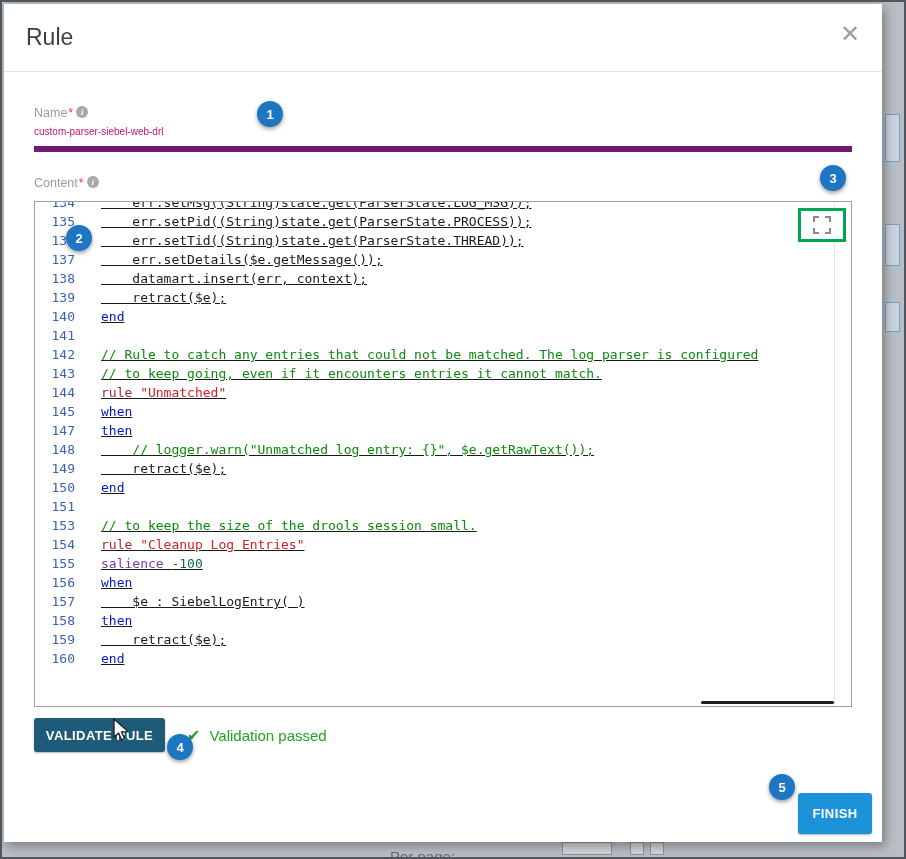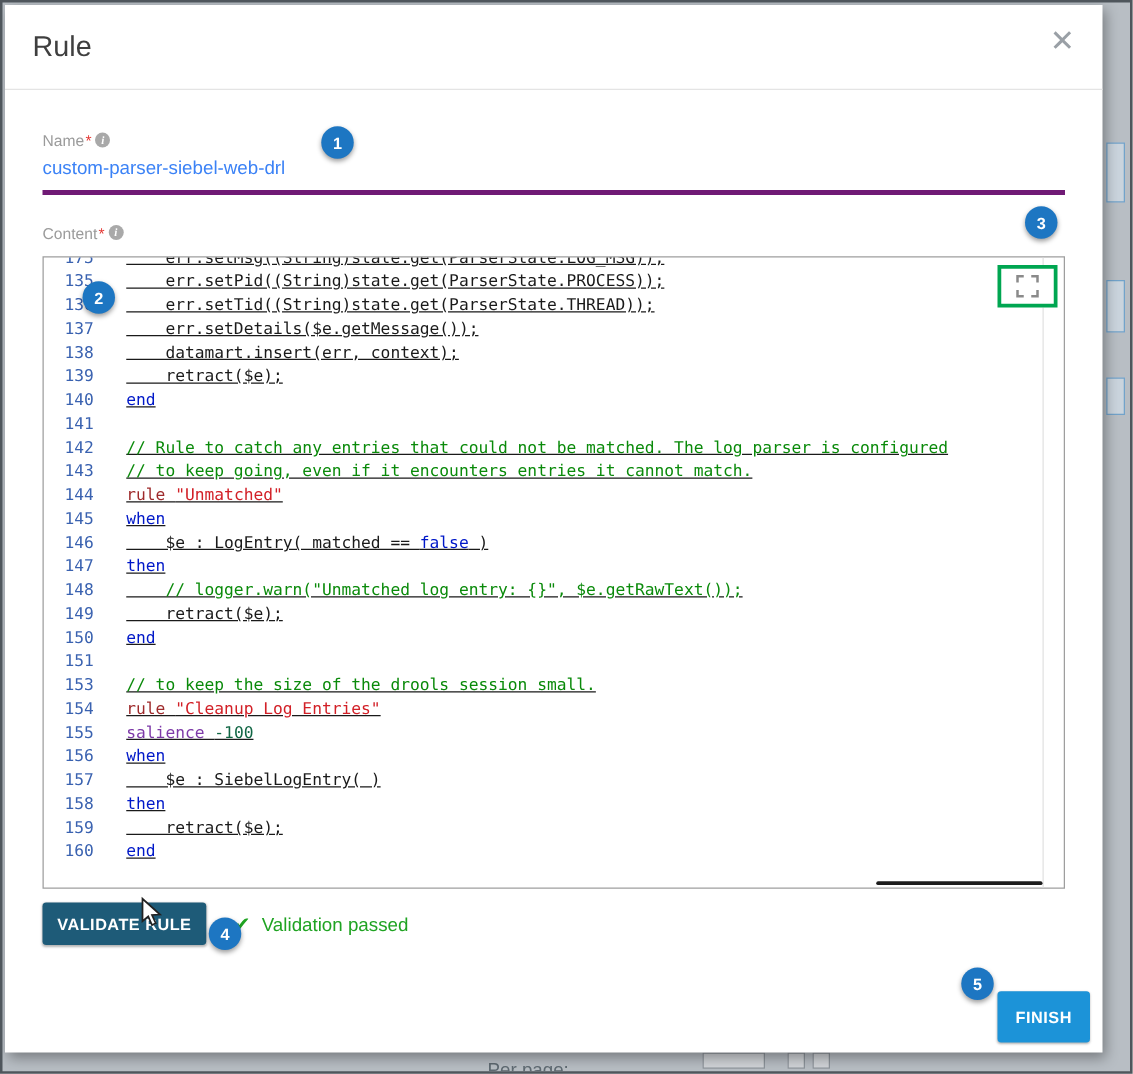--- a/index.html
+++ b/index.html
@@ -30,21 +30,21 @@
   .modal{position:absolute;left:2px;top:2px;width:878px;height:838px;background:#fff;box-shadow:3px 4px 10px rgba(0,0,0,.35);}
   .modal-header{position:relative;height:68px;border-bottom:1px solid #e4e4e4;display:flex;align-items:center;padding-left:22px;}
   .modal-title{font-size:23px;font-weight:400;color:#3f3f3f;}
   .close-x{position:absolute;right:22px;top:18px;font-size:24px;font-weight:bold;color:#9aa0a6;cursor:pointer;line-height:1;}
   .modal-body{position:relative;padding:0 30px;}
 
   .field-label{display:flex;font-size:12.5px;color:#9b9b9b;}
   .field-label .req{color:var(--required-red);margin:0 3px 0 1px;}
   .info-dot{display:inline-flex;align-items:center;justify-content:center;width:12px;height:12px;border-radius:50%;background:#a9a9a9;color:#fff;font-size:9px;font-style:italic;font-weight:bold;font-family:"Liberation Serif",serif;}
   .name-block{margin-top:34px;}
-  .name-value{font-size:15px;color:#3b82f6;padding:6px 0 9px;border-bottom:4px solid #701a75;cursor:text;}
+  .name-value{font-size:10px;color:#be185d;padding:6px 0 9px;border-bottom:6px solid #701a75;cursor:text;}
   .content-label{margin-top:24px;}
 
   
   .editor{position:relative;margin-top:11px;height:506px;border:1px solid #9e9e9e;background:#fff;overflow:hidden;
           font-family:"DejaVu Sans Mono","Liberation Mono",monospace;font-size:13px;}
   .partial-clip{height:10px;overflow:hidden;}
   .partial-clip .code-line{margin-top:-9px;}
   .code-line{display:flex;height:19px;line-height:19px;}
   .gutter{flex:0 0 40px;text-align:right;color:var(--gutter-blue);user-select:none;}
   .code{white-space:pre;padding-left:26px;color:#1a1a1a;text-decoration:underline;}
@@ -113,21 +113,21 @@
 
       <div class="field-label content-label">
         <span>Content</span>
           <span class="req">*</span>
         <span class="info-dot">i</span>
       </div>
 
       <div class="editor">
         <div class="partial-clip">
             <div class="code-line">
-              <span class="gutter">175</span>
+              <span class="gutter">134</span>
               <span class="code"><span class="tok-plain">    err.setMsg((String)state.get(ParserState.LOG_MSG));</span></span>
             </div>
           </div>
         <div>
             <div class="code-line">
               <span class="gutter">135</span>
               <span class="code"><span class="tok-plain">    err.setPid((String)state.get(ParserState.PROCESS));</span></span>
             </div>
             <div class="code-line">
               <span class="gutter">136</span>
@@ -161,24 +161,20 @@
               <span class="gutter">143</span>
               <span class="code"><span class="tok-com">// to keep going, even if it encounters entries it cannot match.</span></span>
             </div>
             <div class="code-line">
               <span class="gutter">144</span>
               <span class="code"><span class="tok-rule">rule </span><span class="tok-str">"Unmatched"</span></span>
             </div>
             <div class="code-line">
               <span class="gutter">145</span>
               <span class="code"><span class="tok-kw">when</span></span>
-            </div>
-            <div class="code-line">
-              <span class="gutter">146</span>
-              <span class="code"><span class="tok-plain">    $e : LogEntry( matched == </span><span class="tok-kw">false</span><span class="tok-plain"> )</span></span>
             </div>
             <div class="code-line">
               <span class="gutter">147</span>
               <span class="code"><span class="tok-kw">then</span></span>
             </div>
             <div class="code-line">
               <span class="gutter">148</span>
               <span class="code"><span class="tok-com">    // logger.warn("Unmatched log entry: {}", $e.getRawText());</span></span>
             </div>
             <div class="code-line">

